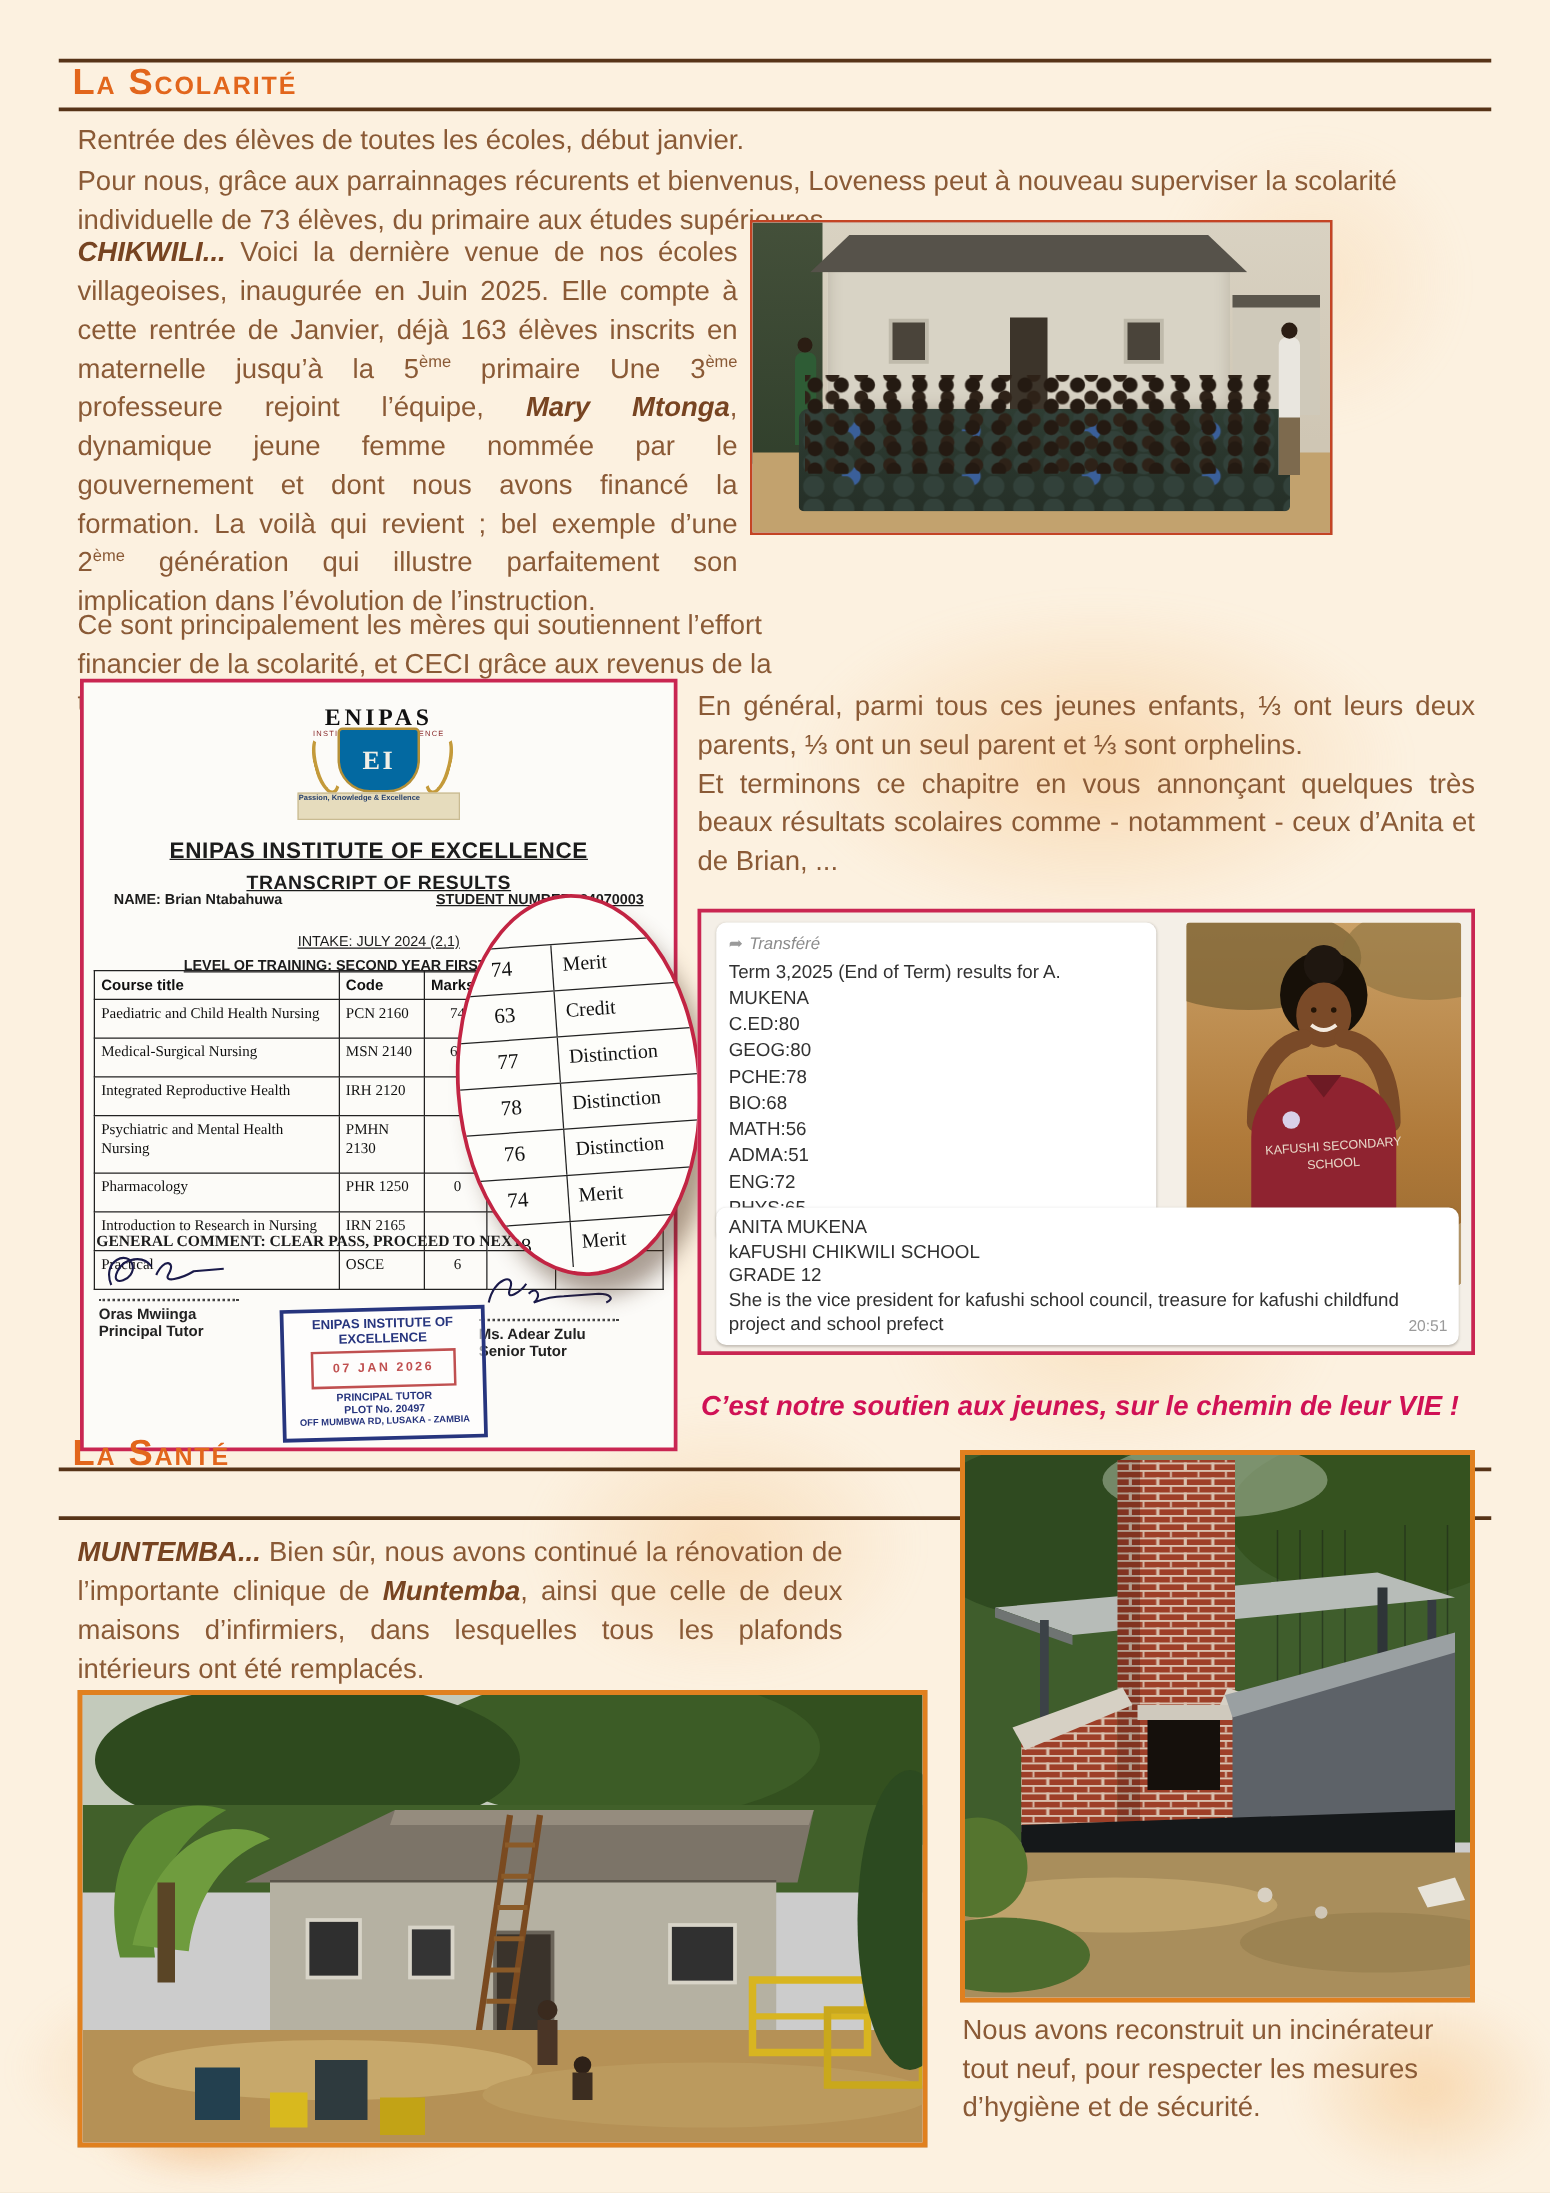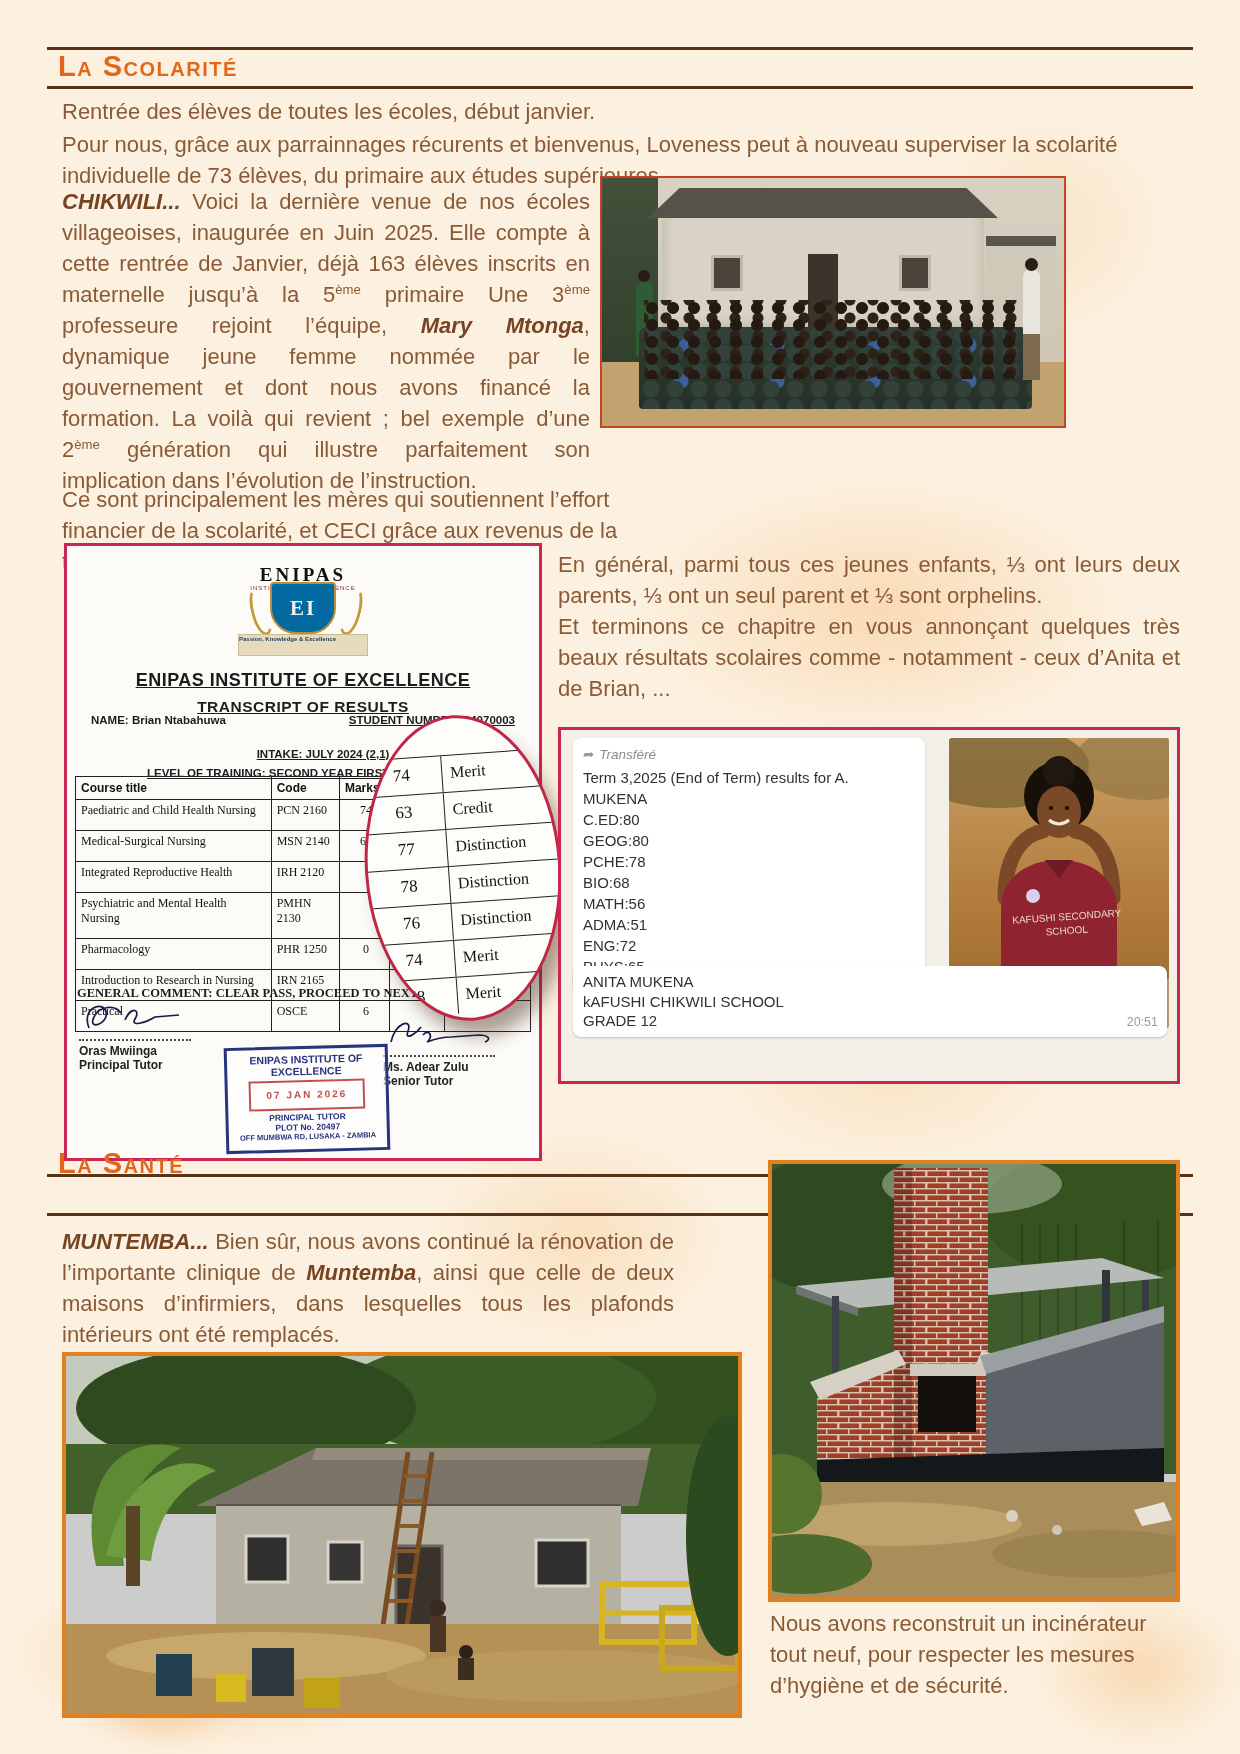--- a/index.html
+++ b/index.html
@@ -67,21 +67,21 @@
   .laurel{position:absolute;top:40px;width:14px;height:44px;border:3px solid #c49a3a;border-radius:50%;
     border-top-color:transparent;}
   .laurel.l{left:50%;margin-left:-52px;border-right-color:transparent;transform:rotate(-14deg);}
   .laurel.r{left:50%;margin-left:38px;border-left-color:transparent;transform:rotate(14deg);}
   .logo-banner{position:absolute;left:50%;top:88px;transform:translateX(-50%);width:128px;height:20px;
     background:#e6dcbd;border:1px solid #c9bb92;font-size:6px;line-height:9px;color:#27406b;font-weight:bold;}
   .tr-institute{top:112px;font-size:18px;font-weight:bold;letter-spacing:.5px;text-decoration:underline;}
   .tr-doctitle{top:140px;font-size:15.5px;font-weight:bold;letter-spacing:.5px;text-decoration:underline;text-align:center;}
   .tr-namerow{position:absolute;top:168px;left:24px;right:24px;display:flex;justify-content:space-between;
     font-size:11.5px;font-weight:bold;}
-  .tr-intake{top:190px;font-size:11.5px;font-weight:bold;text-decoration:underline;padding-left:20px;}
+  .tr-intake{top:190px;font-size:11.5px;font-weight:normal;text-decoration:underline;}
   .tr-level{top:209px;font-size:11.5px;font-weight:bold;text-decoration:underline;}
   .tr-table{position:absolute;left:8px;top:230px;width:456px;border-collapse:collapse;
     font-family:"Liberation Serif",serif;font-size:12px;color:#111;}
   .tr-table td{border:1px solid #222;padding:3px 5px 12px 5px;vertical-align:top;}
   .tr-table .tr-head td{font-family:"Liberation Sans",sans-serif;font-weight:bold;font-size:12px;padding:4px 5px;}
   .tr-table .c{text-align:left;}
   .tr-table .m{text-align:center;padding-right:2px;}
   .tr-comment{position:absolute;left:10px;top:440px;font-family:"Liberation Serif",serif;
     font-size:12.5px;font-weight:bold;}
   .sig{position:absolute;width:150px;font-size:12px;font-weight:bold;color:#222;}
@@ -357,24 +357,26 @@
           <circle cx="84" cy="158" r="7" fill="#d8d0e8"></circle>
           <text x="118" y="182" font-size="10" fill="#e8d8c8" text-anchor="middle" transform="rotate(-4 118 182)" font-family="Liberation Sans, sans-serif">KAFUSHI SECONDARY</text>
           <text x="118" y="196" font-size="10" fill="#e8d8c8" text-anchor="middle" transform="rotate(-4 118 196)" font-family="Liberation Sans, sans-serif">SCHOOL</text>
         </svg>
       </div>
 
       <div class="bubble bubble2">
         <div>ANITA MUKENA</div>
         <div>kAFUSHI CHIKWILI SCHOOL</div>
         <div>GRADE 12</div>
+        <div style="width:100%">She is the vice president for kafushi school council, treasure for kafushi childfund project and school prefect</div>
         <span class="time">20:51</span>
       </div>
     </div>
 
+    <p class="support-line" style="top:1112px">C’est notre soutien aux jeunes, sur le chemin de leur VIE !</p>
 
     <div class="rule" style="top:1174px"></div>
     <h1 class="sec-title" style="top:1147px">La Santé</h1>
     <div class="rule" style="top:1213px"></div>
 
     <p class="body-text jst" style="left:62px;top:1226px;width:612px">
       <b class="lead">MUNTEMBA...</b><span> Bien sûr, nous avons continué la rénovation de l’importante clinique de </span><b class="lead">Muntemba</b><span>, ainsi que celle de deux maisons d’infirmiers, dans lesquelles tous les plafonds intérieurs ont été remplacés.</span>
     </p>
 
     <div class="photo house-photo">

